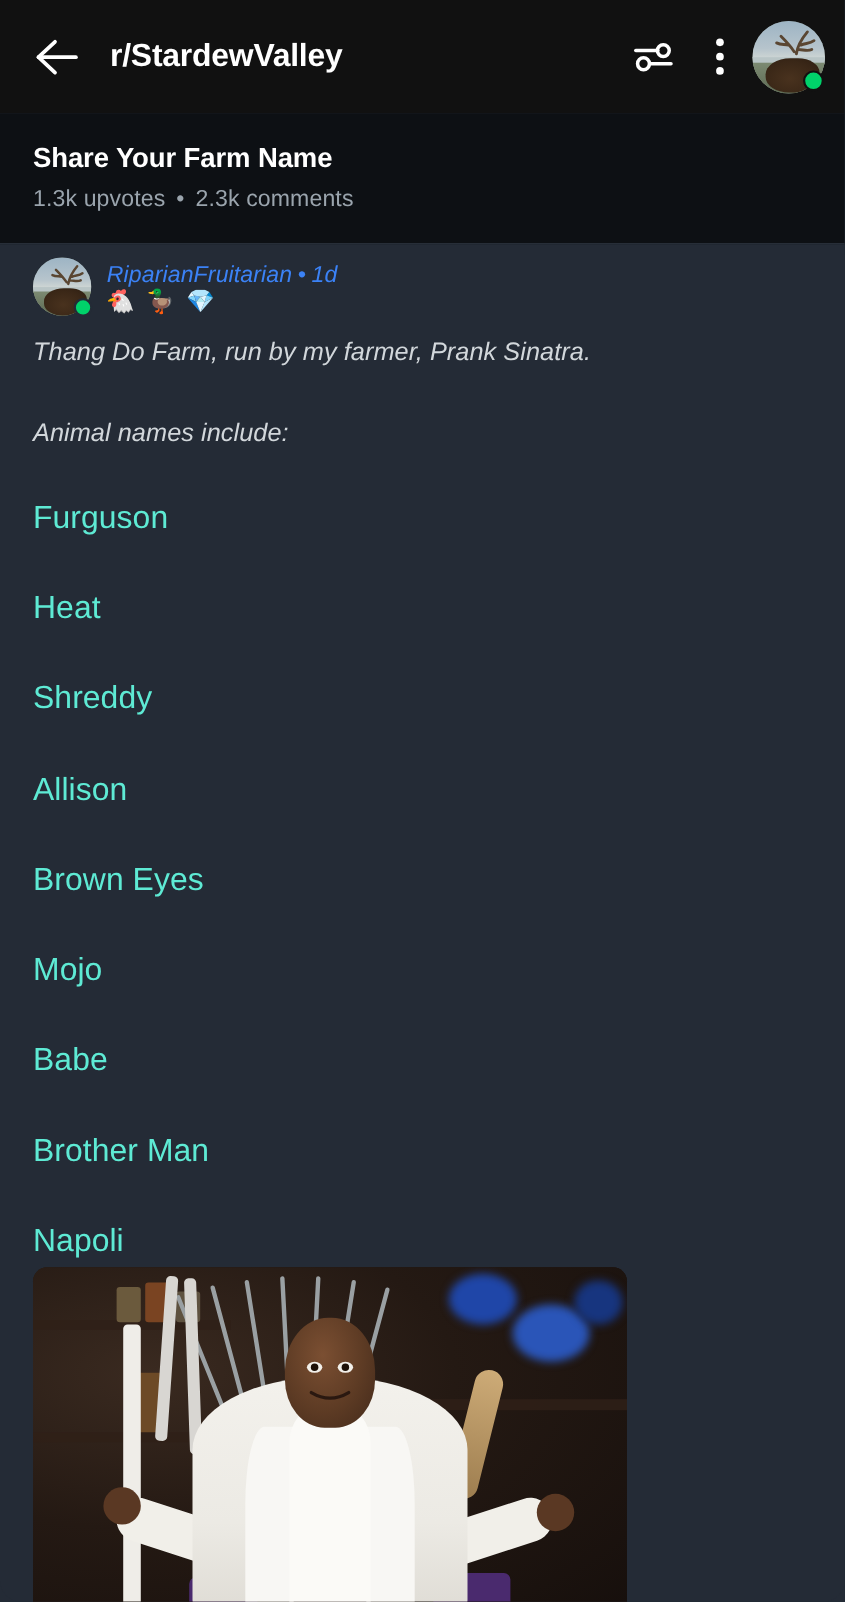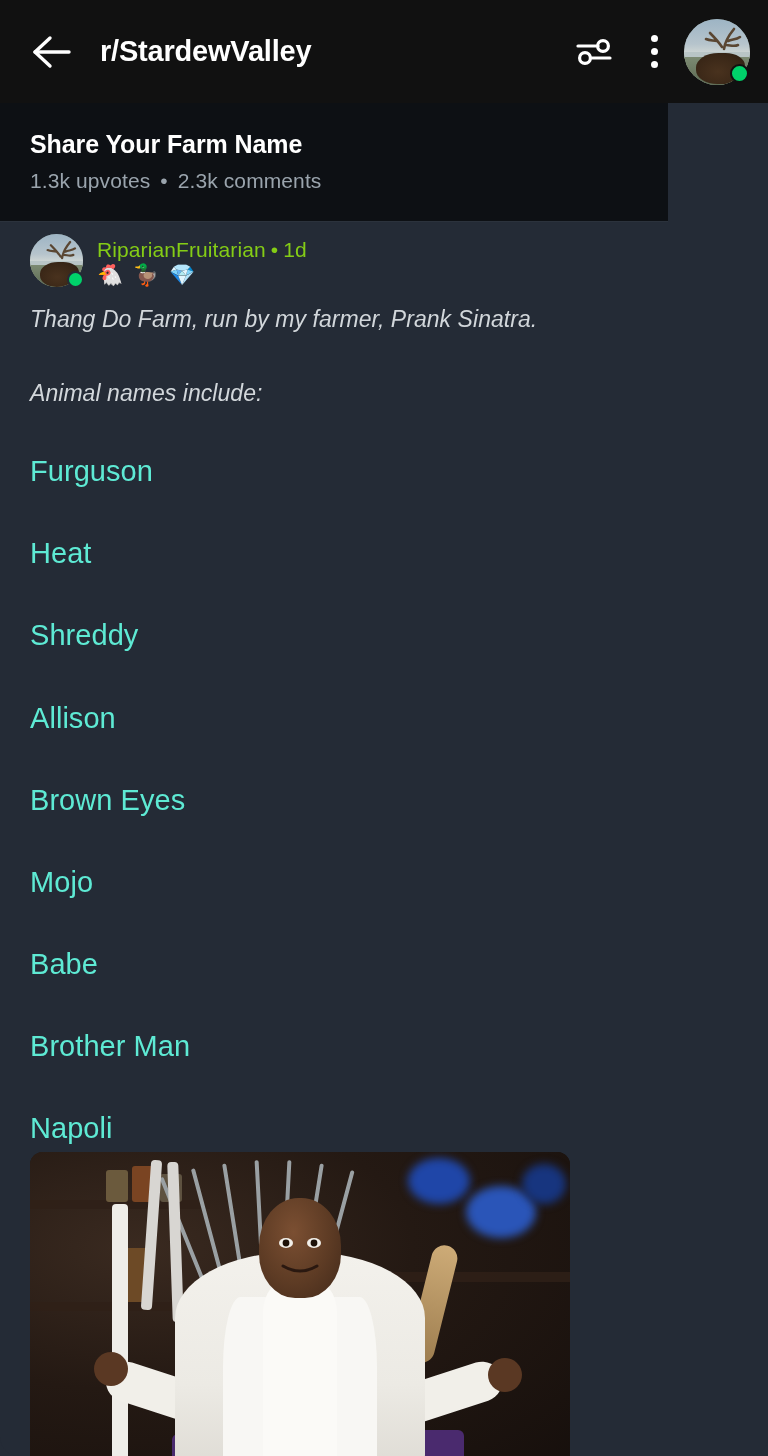--- a/index.html
+++ b/index.html
@@ -55,39 +55,39 @@
   .av-field { position:absolute; left:0; right:0; top:58%; bottom:0; background:linear-gradient(#7c8a72, #5d6a53); }
   .av-water { position:absolute; left:0; right:0; top:50%; height:10%; background:#b9c5c6; }
   .av-elk {
     position:absolute; left:18%; top:52%; width:74%; height:48%;
     background:radial-gradient(ellipse at 45% 60%, #49321e 0%, #3a2717 60%, #2c1d11 100%);
     border-radius:46% 40% 38% 44%;
   }
 
   
   .post-head {
-    position:absolute; top:103px; left:0; width:668px; height:119px;
+    position:absolute; top:103px; left:0; width:768px; height:119px;
     background:#0d1014;
     padding:26px 30px 0 30px;
     border-bottom:1px solid #2b323c;
   }
   .post-title {
     font-size:25px; font-weight:bold; color:#ffffff; letter-spacing:-0.1px;
     line-height:1.2;
   }
   .post-meta {
     margin-top:10px; font-size:21px; color:#9aa4ad; letter-spacing:0.1px;
   }
   .post-meta .dot { margin:0 10px; }
 
   
   .comment { position:absolute; top:222px; left:0; width:768px; padding:12px 30px 0 30px; }
   .c-head { display:flex; align-items:flex-start; gap:14px; height:62px; }
   .c-headtext { display:flex; flex-direction:column; gap:2px; padding-top:4px; }
-  .c-userline { font-size:21px; color:#84cc16; letter-spacing:0.1px; white-space:nowrap; }
+  .c-userline { font-size:21px; color:#3b82f6; letter-spacing:0.1px; white-space:nowrap;font-style:italic; }
   .c-userline .sep { margin:0 5px; }
   .c-badges { display:flex; gap:10px; font-size:21px; line-height:1; }
 
   .c-body { margin-top:8px; }
   .c-para {
     font-size:23px; color:#d2d7db; line-height:1.35; letter-spacing:0.05px;
     margin-bottom:43px;
     font-style:italic;
   }
   .c-name {

